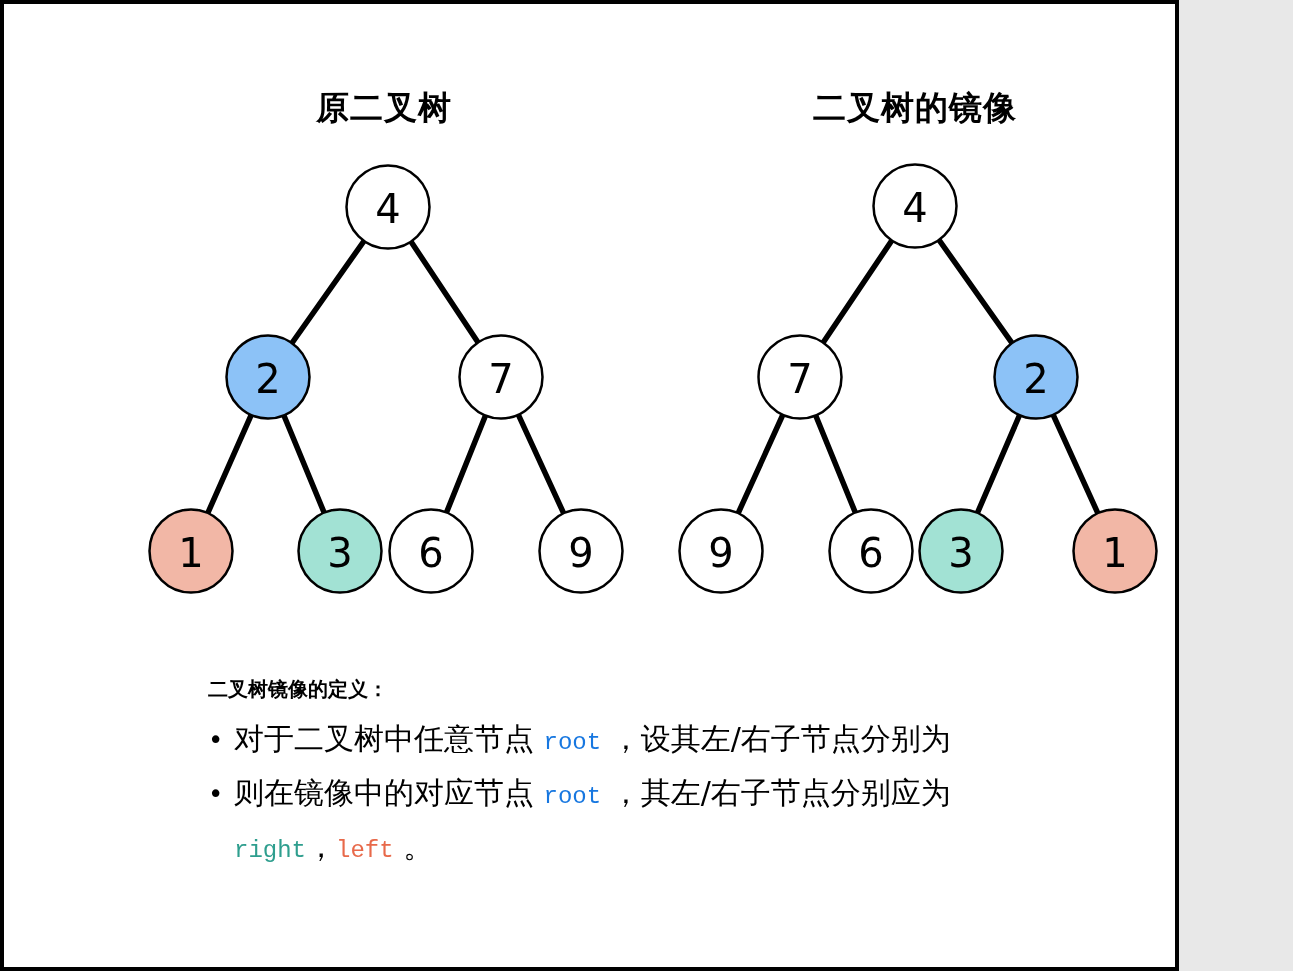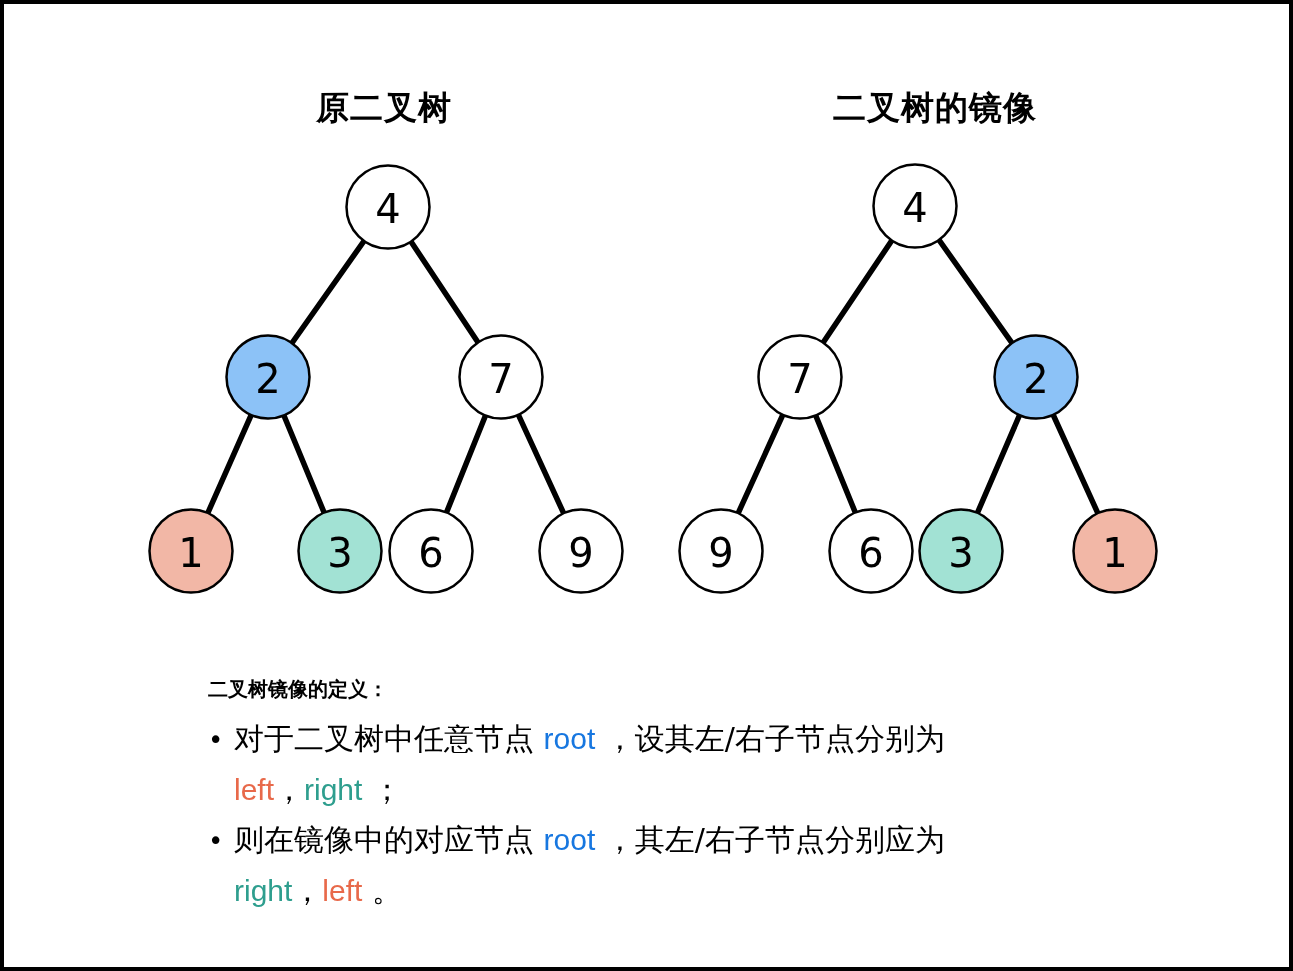--- a/index.html
+++ b/index.html
@@ -3,39 +3,39 @@
 <meta charset="utf-8">
 <style>
   html, body {
     margin: 0;
     padding: 0;
     background: #e8e8e8;
     font-family: "DejaVu Sans", "Liberation Sans", sans-serif;
   }
   .frame {
     position: relative;
-    width: 1293px;
+    width: 1179px;
     height: 971px;
     box-sizing: border-box;
     background: #ffffff;
     border: 4px solid #000000;
     overflow: hidden;
   }
   .tree-title {
     position: absolute;
     top: 82px;
     transform: translateX(-50%);
     font-size: 33px;
     font-weight: 700;
     color: #000000;
     letter-spacing: 1px;
     white-space: nowrap;
   }
   .title-left  { left: 380px; }
-  .title-right { left: 931px; text-align: right; }
+  .title-right { left: 911px; text-align: right; }
   #trees-svg {
     position: absolute;
     left: 0; top: 0;
     width: 1293px;
     height: 971px;
   }
   .definition {
     position: absolute;
     left: 204px;
     top: 660px;
@@ -56,22 +56,22 @@
   }
   .def-bullet {
     flex: 0 0 26px;
     width: 26px;
     font-size: 26px;
     color: #000000;
   }
   .seg { white-space: pre-wrap; text-align: right; }
   .plain { color: #000000; }
   .code_blue, .code_salmon, .code_teal {
-    font-family: Liberation Sans, sans-serif;
-    font-size: 30px;
+    font-family: Liberation Mono, monospace;
+    font-size: 24px;
   }
   .code_blue   { color: var(--code_blue); }
   .code_salmon { color: var(--code_salmon); }
   .code_teal   { color: var(--code_teal); }
   .node-digit {
     font-family: "DejaVu Sans", "Liberation Sans", sans-serif;
     font-weight: 400;
   }
 </style>
 </head>
@@ -131,24 +131,20 @@
     </svg>
 
   <div class="definition">
     <div class="def-heading">二叉树镜像的定义：</div>
     <div id="def-lines">
         <div class="def-line">
           <span class="def-bullet">•</span>
           <span><span class="seg plain">对于二叉树中任意节点 </span><span class="seg code_blue">root</span><span class="seg plain"> ，设其左/右子节点分别为</span></span>
         </div>
         <div class="def-line">
-          <span class="def-bullet"></span>
-          <span><span class="seg code_salmon">left</span><span class="seg plain">，</span><span class="seg code_teal">right</span><span class="seg plain"> ；</span></span>
-        </div>
-        <div class="def-line">
           <span class="def-bullet">•</span>
           <span><span class="seg plain">则在镜像中的对应节点 </span><span class="seg code_blue">root</span><span class="seg plain"> ，其左/右子节点分别应为</span></span>
         </div>
         <div class="def-line">
           <span class="def-bullet"></span>
           <span><span class="seg code_teal">right</span><span class="seg plain">，</span><span class="seg code_salmon">left</span><span class="seg plain"> 。</span></span>
         </div>
       </div>
   </div>
 

